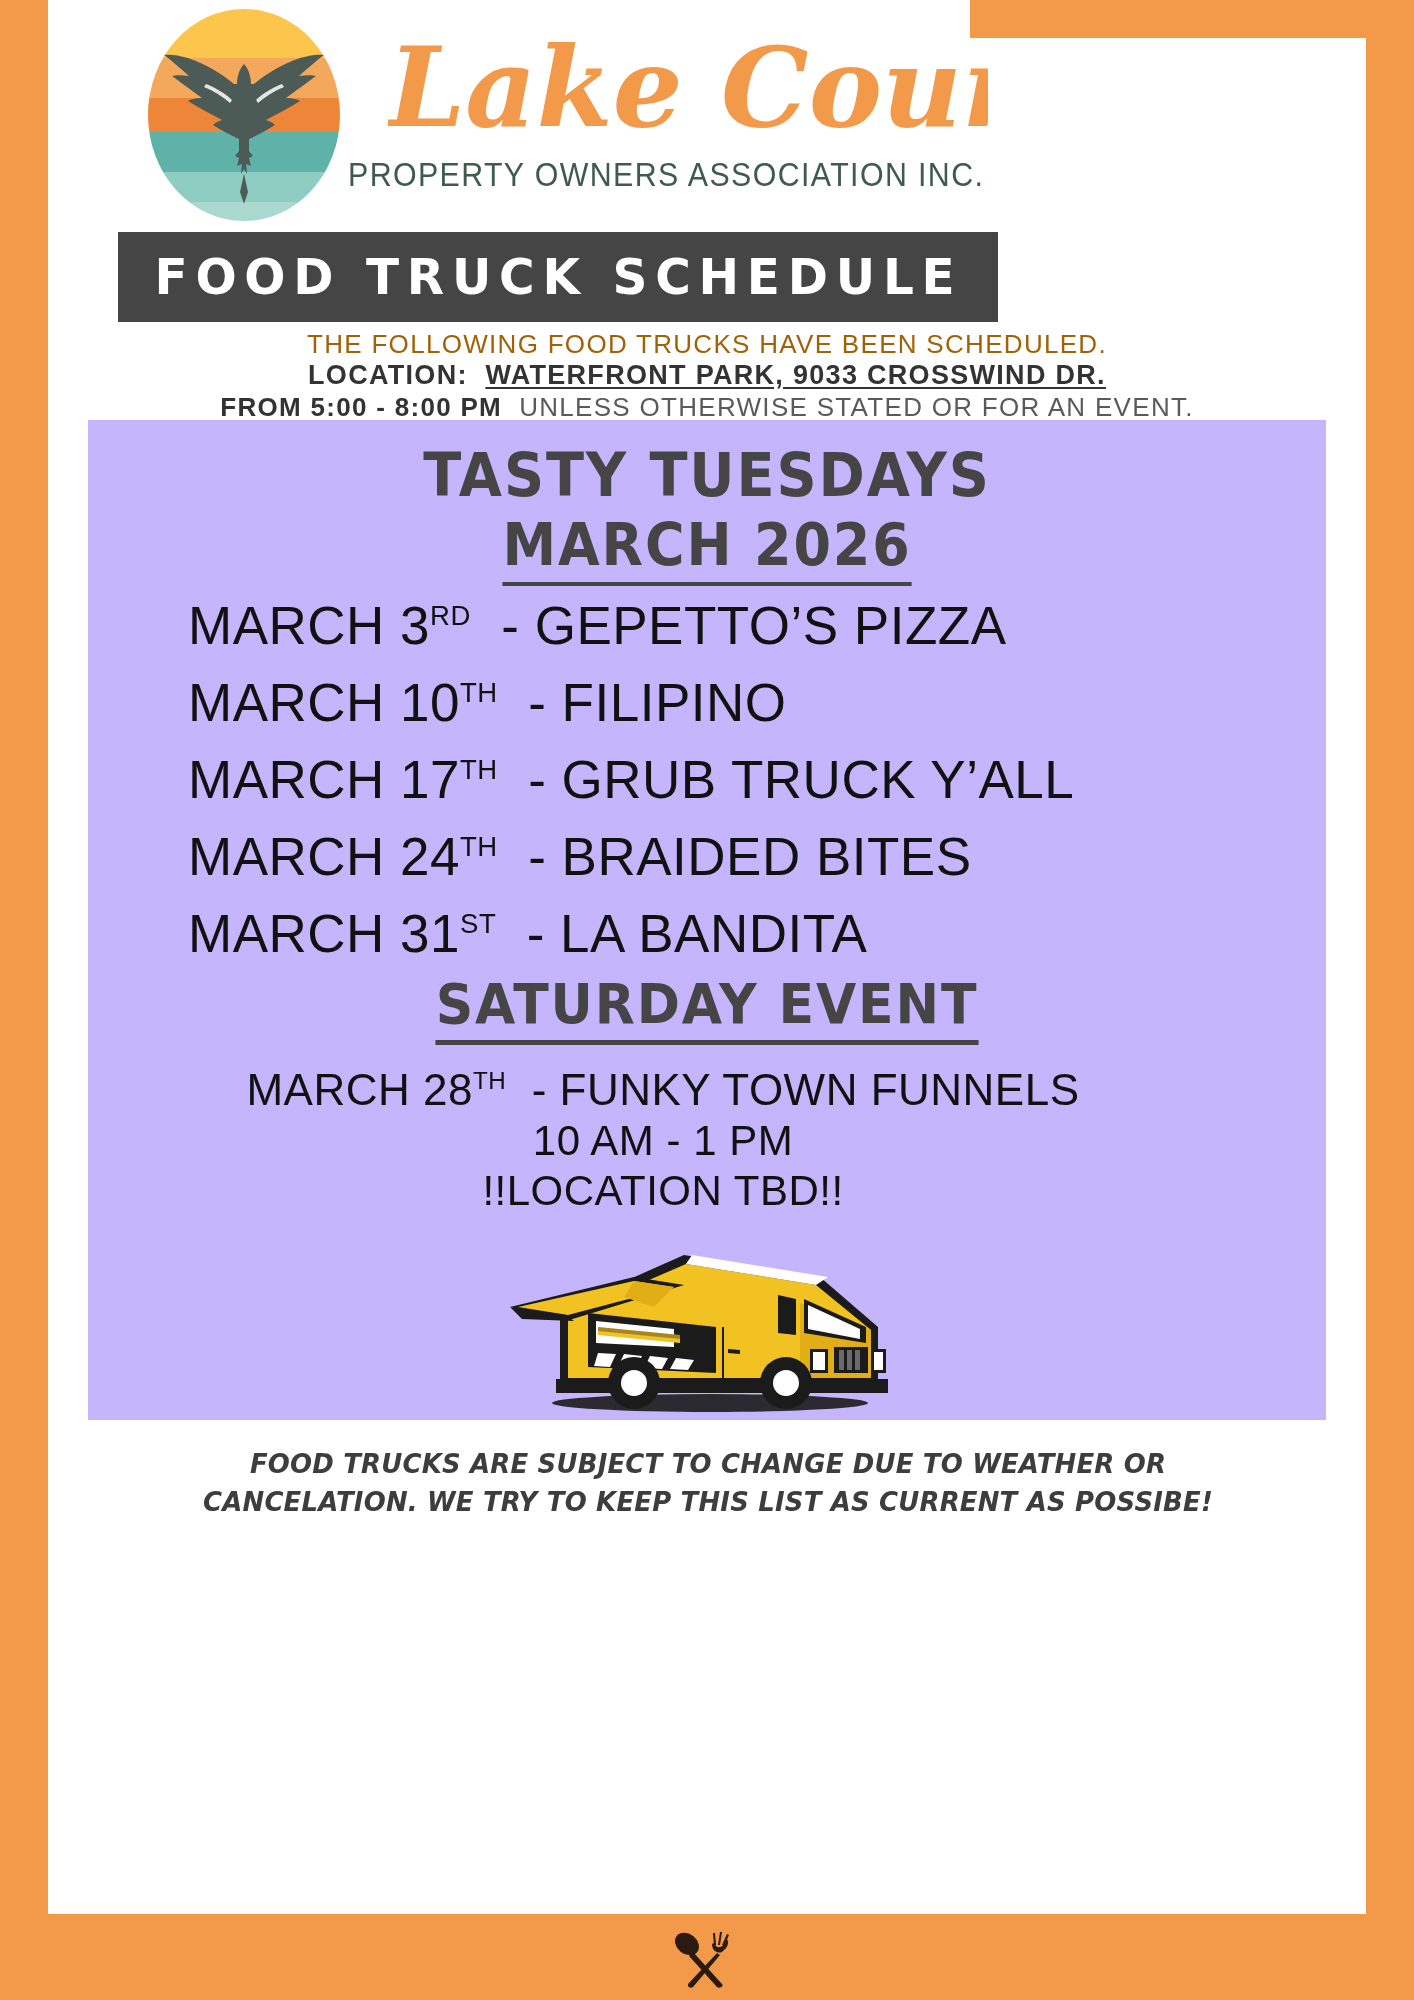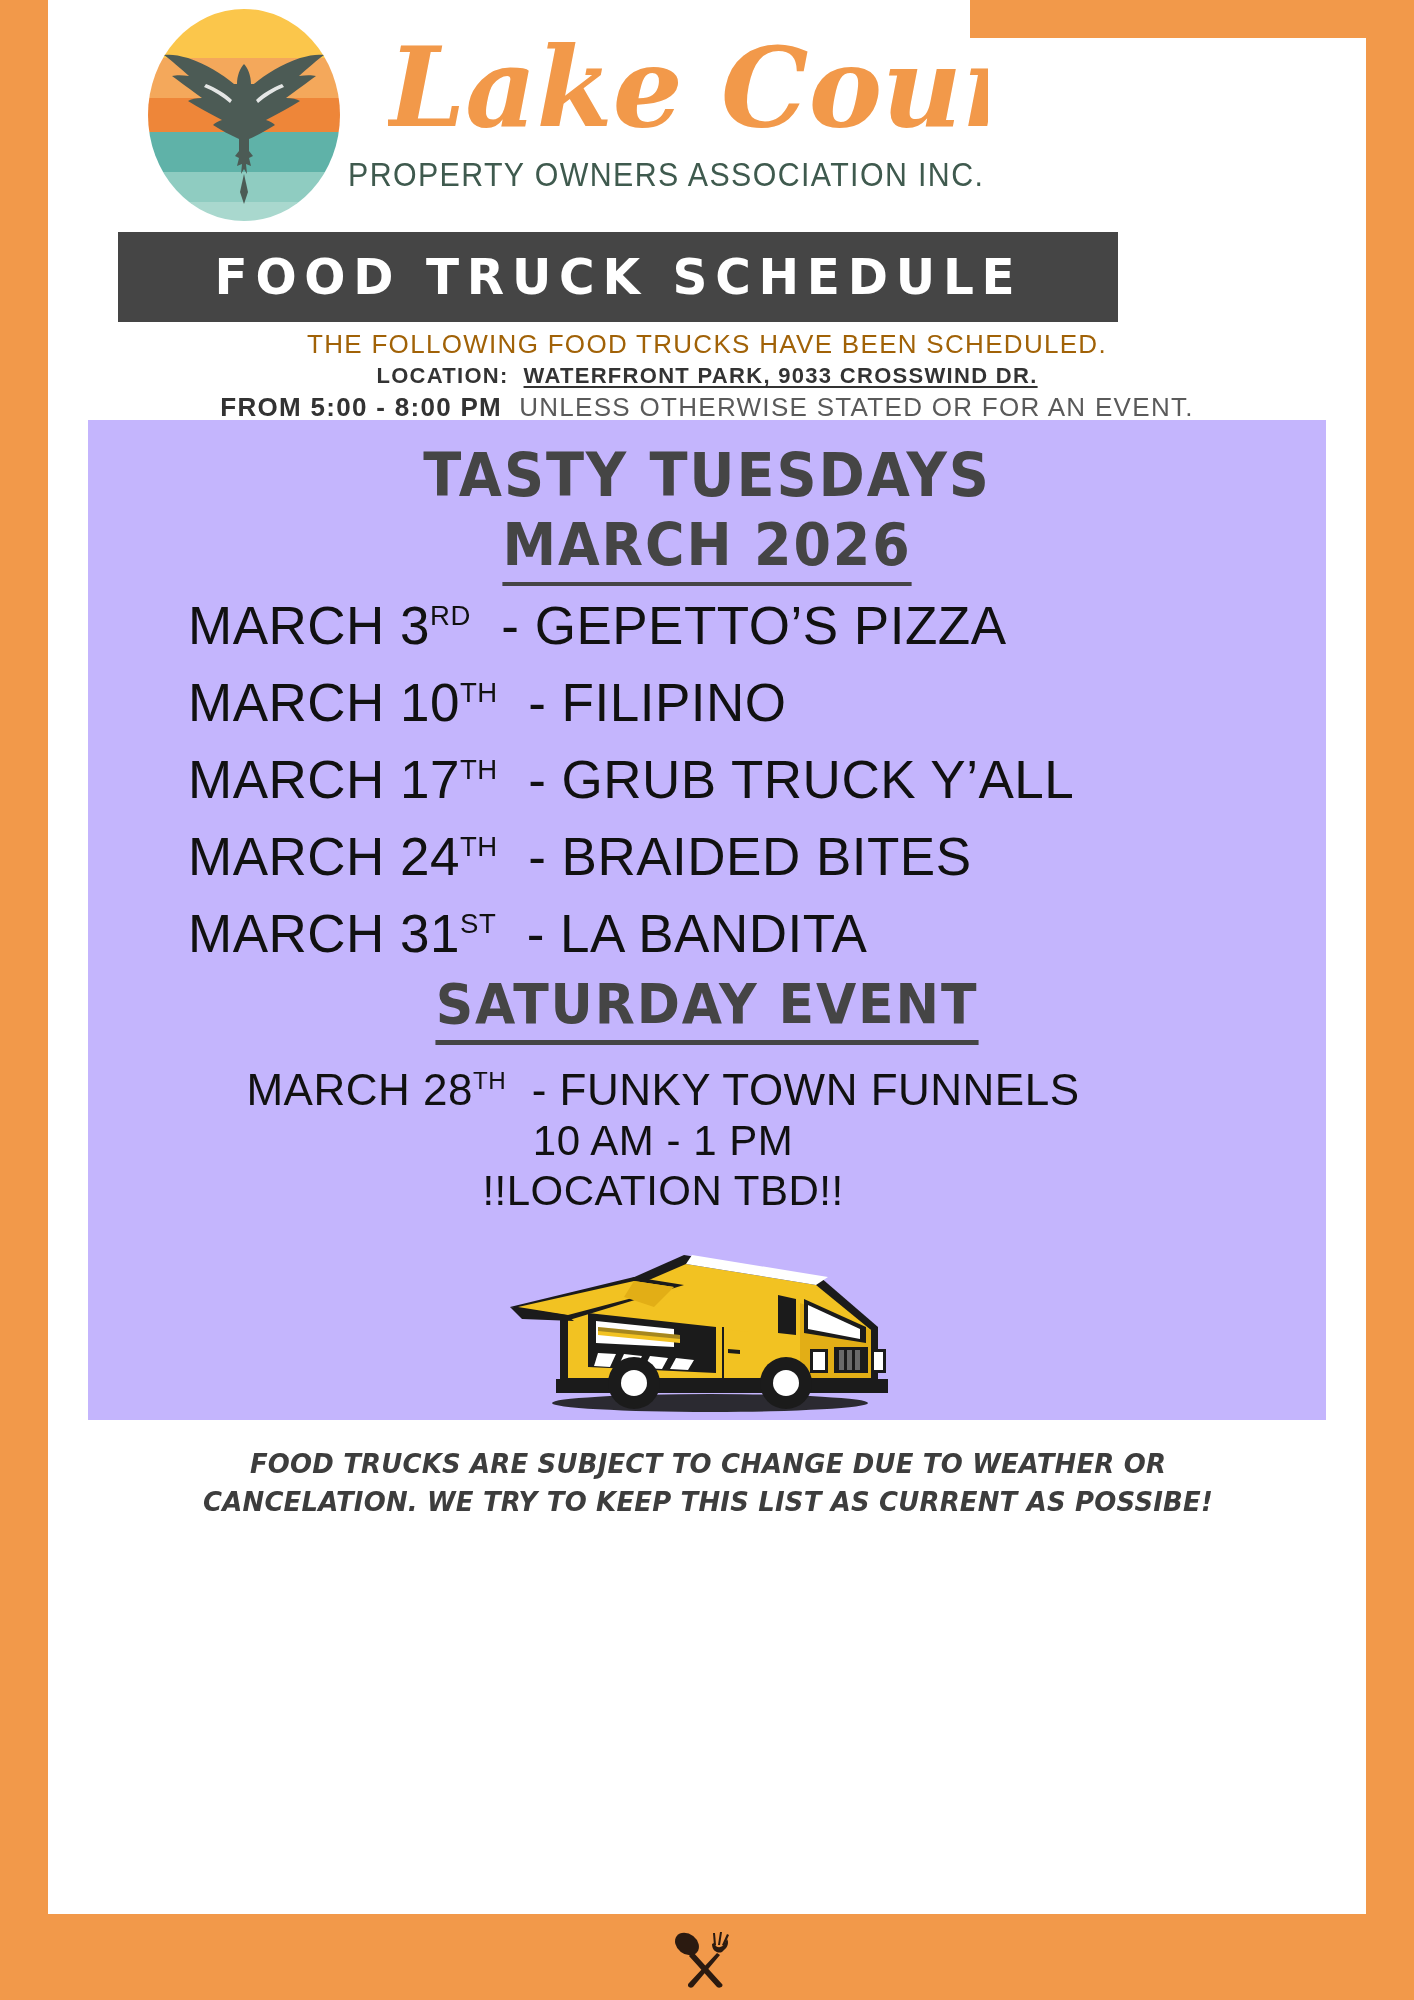--- a/index.html
+++ b/index.html
@@ -39,21 +39,21 @@
     letter-spacing:1.5px;
     color:#3F5A4E;
     font-weight:400;
     white-space:nowrap;
     transform:scaleX(0.92);
     transform-origin:left center;
   }
 
   
   .title-bar{
-    position:absolute;left:70px;top:232px;width:1000px;height:90px;
+    position:absolute;left:70px;top:232px;width:880px;height:90px;
     background:#454545;
     display:flex;align-items:center;justify-content:center;
   }
   .title-bar .t{
     color:#ffffff;
     font-size:50px;
     font-weight:bold;
     letter-spacing:8px;
     font-family:"DejaVu Sans",sans-serif;
     white-space:nowrap;
@@ -63,21 +63,21 @@
   
   .subs{
     position:absolute;left:0;top:330px;width:1318px;
     text-align:center;color:#4a4a4a;
   }
   .sub-line{
     font-family:"Liberation Sans Narrow","Liberation Sans",sans-serif;
     font-size:26px;letter-spacing:1.3px;line-height:29px;
     white-space:nowrap;color:#a16207;font-weight:400;
   }
-  .sub-line.l2{font-size:22px;color:#3c3c3c;line-height:33px;}
+  .sub-line.l2{font-size:27px;color:#3c3c3c;line-height:33px;}
   .sub-line.l3{font-size:26px;color:#5a5a5a;line-height:31px;}
   .sb{font-weight:bold;color:#333;}
   .sbu{font-weight:bold;color:#333;text-decoration:underline;text-underline-offset:3px;}
 
   
   .panel{
     position:absolute;left:40px;top:420px;width:1238px;height:1000px;
     background:#c4b5fd;
   }
   .h-main{

